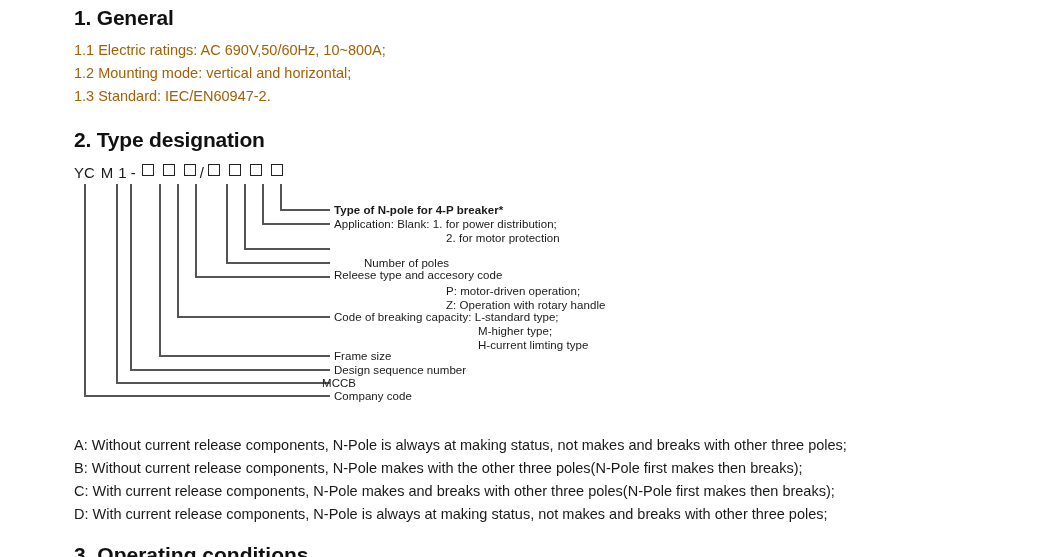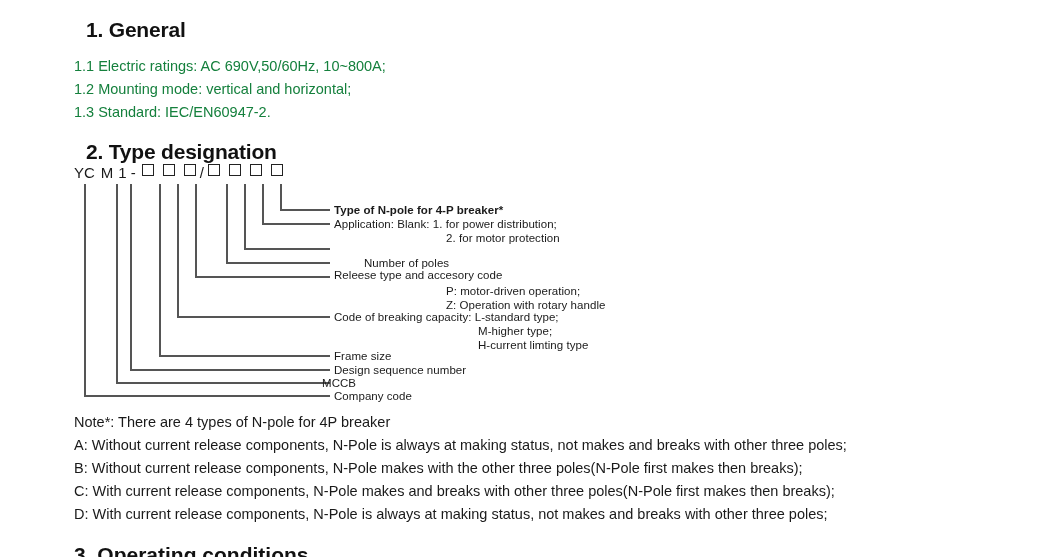--- a/index.html
+++ b/index.html
@@ -12,29 +12,28 @@
     position:relative;
     -webkit-font-smoothing:antialiased;
   }
   .page{position:relative;width:1060px;height:557px;}
 
   h2.section{
     position:absolute;
     font-size:21px;
     font-weight:bold;
     letter-spacing:-0.2px;
-    margin:12px;
+    margin:0;
     color:#111;
   }
   .line{
     position:absolute;
     font-size:14.5px;
     white-space:nowrap;
-    color:#15803d;
-    margin-top:16px;
+    color:#a16207;
   }
 
   
   #sec1-title{left:74px;top:6px;}
   #g1{left:74px;top:42px;}
   #g2{left:74px;top:65px;}
   #g3{left:74px;top:88px;}
 
   
   #sec2-title{left:74px;top:128px;}
@@ -168,21 +167,20 @@
 
   <div class="anno" style="left:334px;top:311px;">Code of breaking capacity: L-standard type;</div>
   <div class="anno sub" style="left:478px;top:325px;">M-higher type;</div>
   <div class="anno sub" style="left:478px;top:339px;">H-current limting type</div>
 
   <div class="anno" style="left:334px;top:350px;">Frame size</div>
   <div class="anno" style="left:334px;top:364px;">Design sequence number</div>
   <div class="anno" style="left:322px;top:377px;">MCCB</div>
   <div class="anno" style="left:334px;top:390px;">Company code</div>
 
-  <div class="note" id="note0">Note*: There are 4 types of N-pole for 4P breaker</div>
   <div class="note" id="noteA">A: Without current release components, N-Pole is always at making status, not makes and breaks with other three poles;</div>
   <div class="note" id="noteB">B: Without current release components, N-Pole makes with the other three poles(N-Pole first makes then breaks);</div>
   <div class="note" id="noteC">C: With current release components, N-Pole makes and breaks with other three poles(N-Pole first makes then breaks);</div>
   <div class="note" id="noteD">D: With current release components, N-Pole is always at making status, not makes and breaks with other three poles;</div>
 
   <div id="sec3-title">3. Operating conditions</div>
 
 </div>
 
 </body></html>

